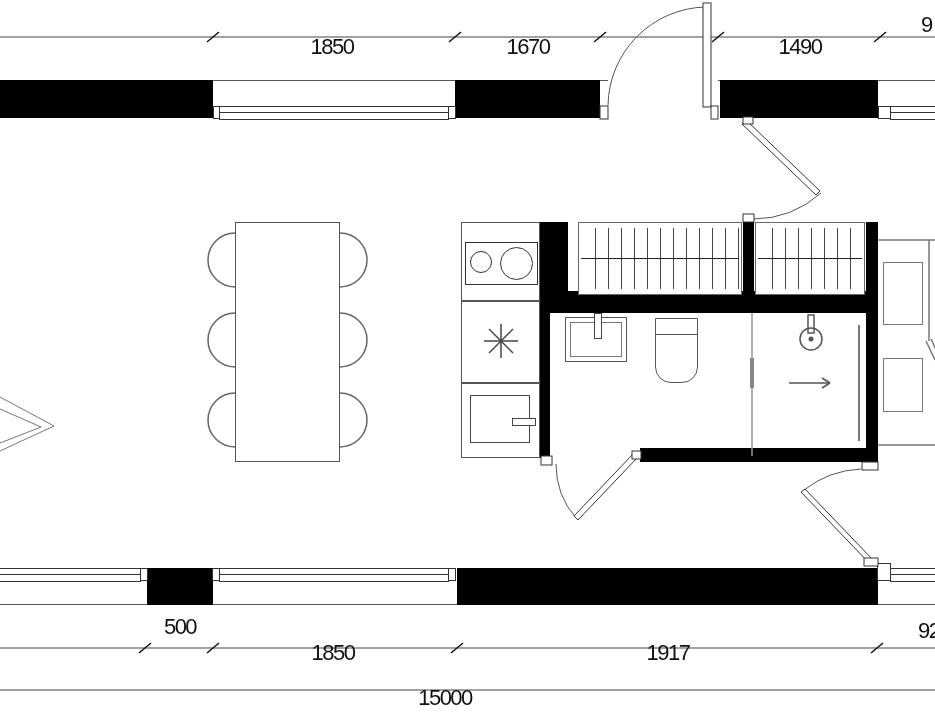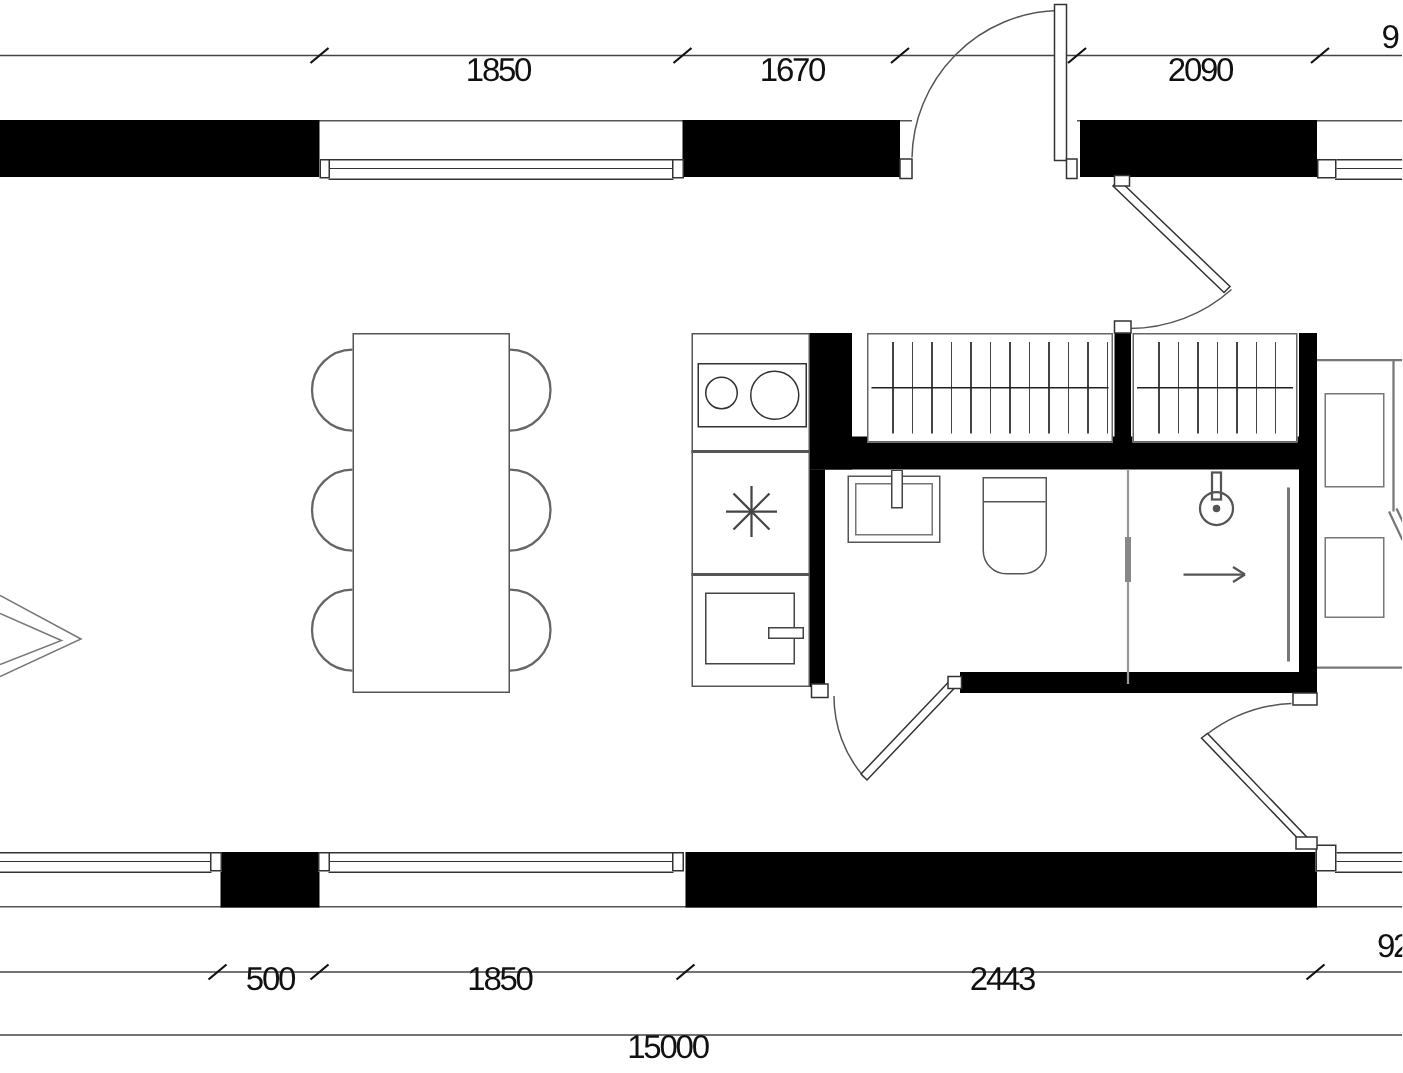--- a/index.html
+++ b/index.html
@@ -183,23 +183,23 @@
     </g>
 
     <g stroke="#777" stroke-width="1" fill="none">
       <polyline points="0,397 54,426 0,451"></polyline>
       <polyline points="0,409 41,427 0,443"></polyline>
     </g>
   </svg>
 
   <div class="dim centered" style="left:332px;top:14px;">1850</div>
   <div class="dim centered" style="left:528px;top:14px;">1670</div>
-  <div class="dim centered" style="left:800px;top:14px;">2090</div>
+  <div class="dim centered" style="left:800px;top:14px;">1490</div>
   <div class="dim" style="left:921px;top:14px;">9</div>
 
-  <div class="dim centered" style="left:180px;top:620px;text-align:right;">500</div>
+  <div class="dim centered" style="left:180px;top:594px;text-align:right;">500</div>
   <div class="dim centered" style="left:333px;top:620px;">1850</div>
-  <div class="dim centered" style="left:668px;top:620px;">2443</div>
+  <div class="dim centered" style="left:668px;top:620px;">1917</div>
   <div class="dim" style="left:918px;top:620px;">92</div>
 
   <div class="dim centered" style="left:445px;top:665px;">15000</div>
 
 </div>
 
 </body></html>

